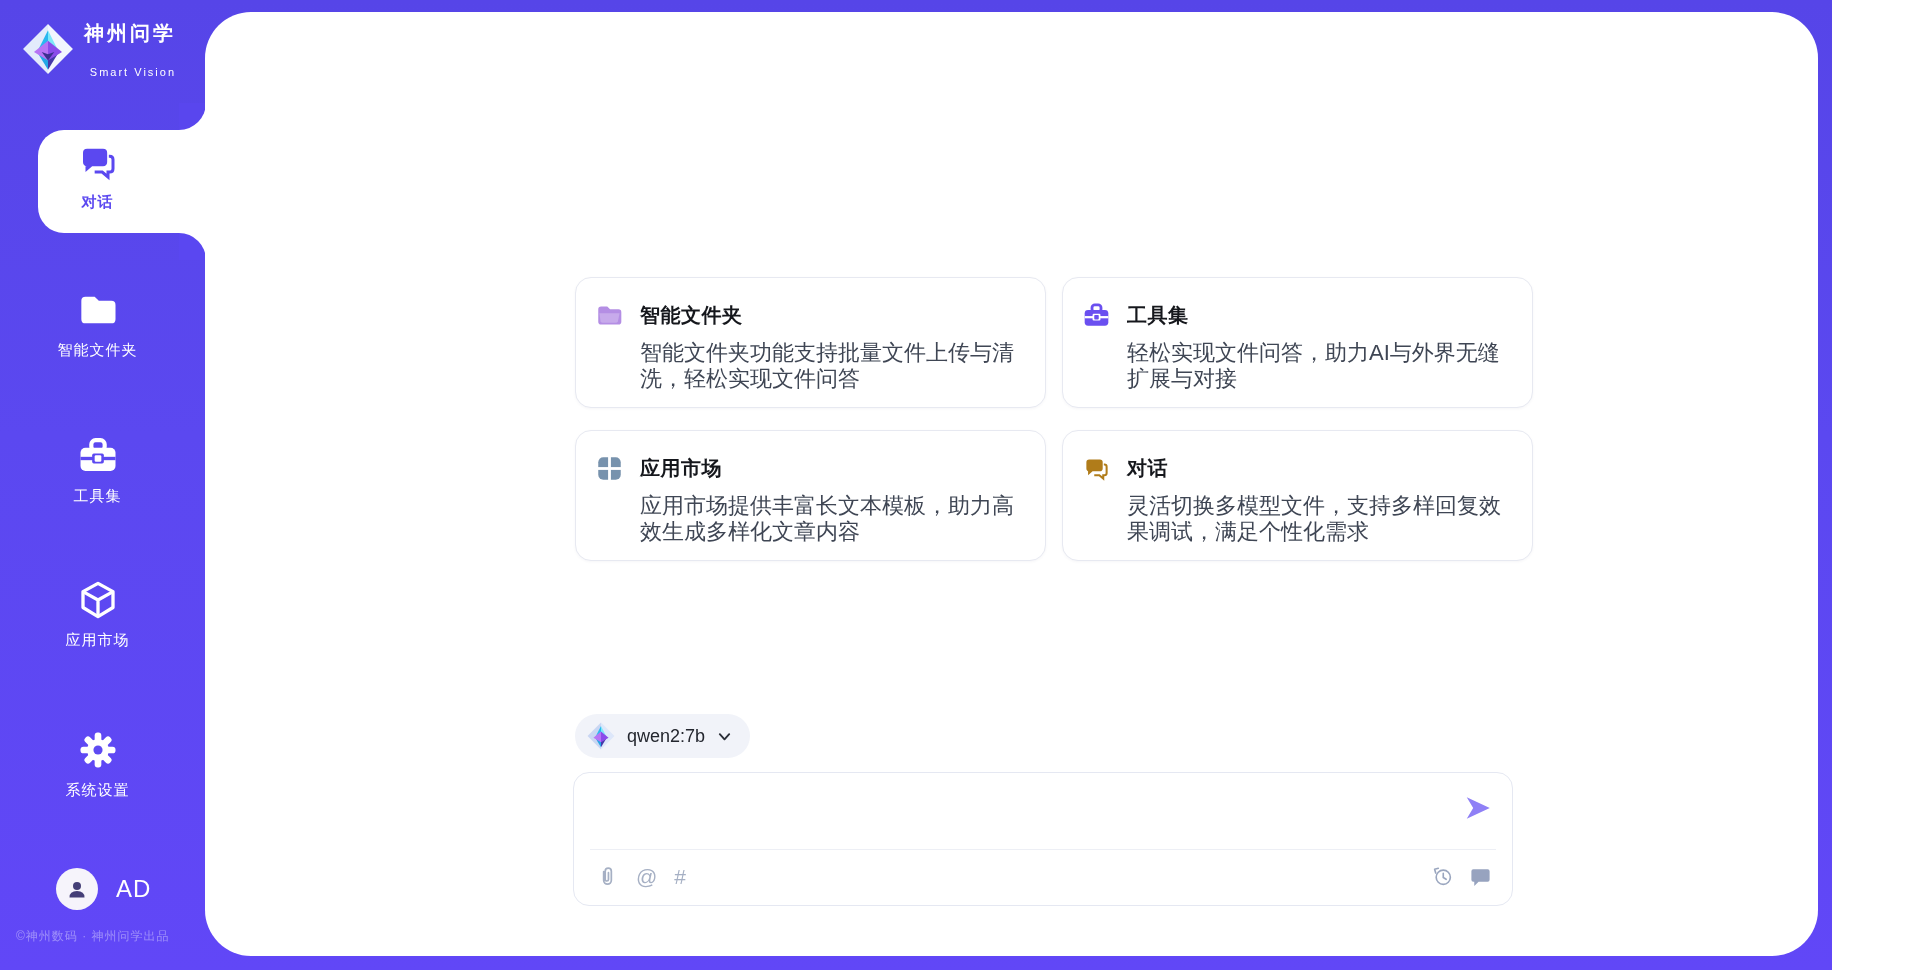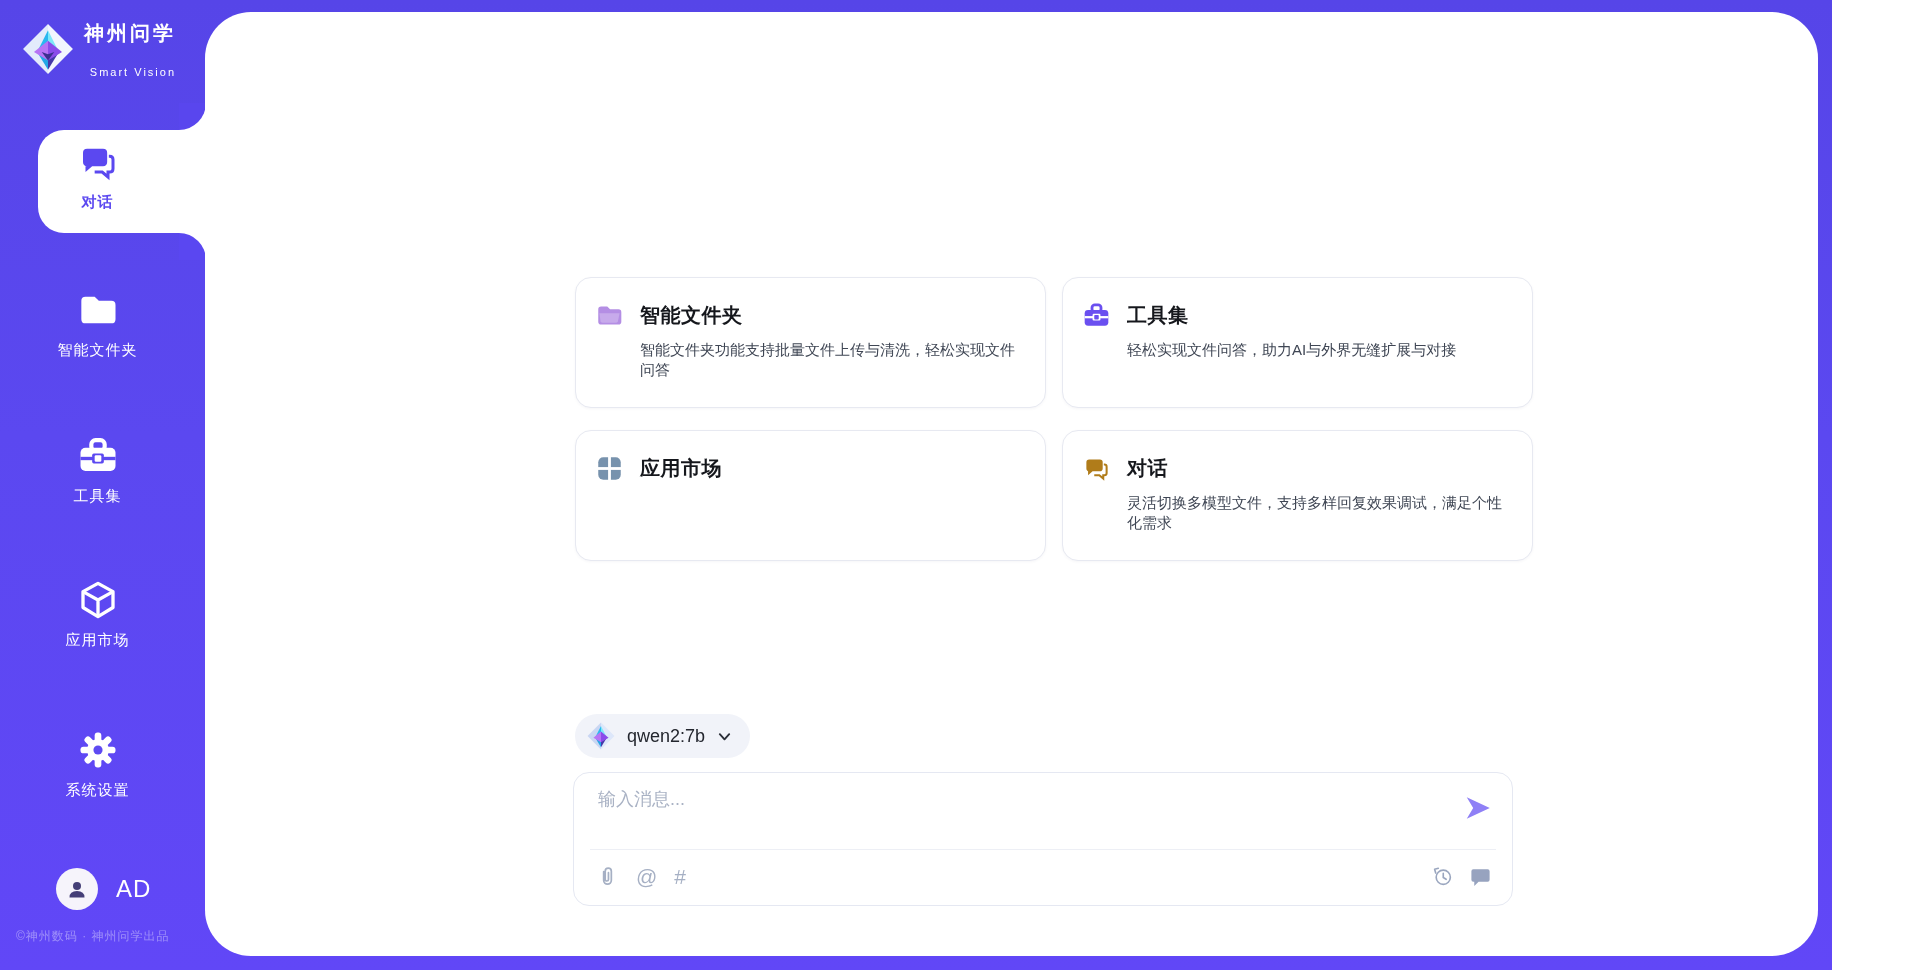--- a/index.html
+++ b/index.html
@@ -47,21 +47,21 @@
   .greeting h1 { font-size:30px; font-weight:bold; color:#101318; letter-spacing:1px; }
 
   
   .cards { position:absolute; left:575px; top:277px; display:grid;
            grid-template-columns:471px 471px; gap:22px 16px; }
   .card { height:131px; background:#fff; border:1px solid #e7e9f1; border-radius:16px;
           padding:24px 24px 0 20px; box-shadow:0 1px 3px rgba(25,35,70,0.04); cursor:pointer; }
   .card-head { display:flex; align-items:center; gap:17px; }
   .card-head svg { width:27px; height:27px; flex:0 0 auto; }
   .card-title { font-size:20px; font-weight:bold; color:#15171c; letter-spacing:0.5px; }
-  .card-desc { margin:11px 0 0 44px; font-size:15px; line-height:20px; color:#3f4654; }
+  .card-desc { margin:11px 0 0 44px; font-size:22px; line-height:26px; color:#3f4654; }
 
   
   .model-pill { position:absolute; left:575px; top:714px; height:44px; display:inline-flex;
                 align-items:center; gap:12px; padding:0 18px 0 12px; background:#f1f3f9;
                 border-radius:22px; cursor:pointer; }
   .model-pill svg.mlogo { width:28px; height:28px; }
   .model-name { font-size:18px; color:#23262e; }
   .model-pill svg.chev { width:15px; height:15px; }
 
   .composer { position:absolute; left:573px; top:772px; width:940px; height:134px;
@@ -203,20 +203,21 @@
 
     <div class="card">
       <div class="card-head">
         <svg viewBox="0 0 48 48">
           <rect x="4" y="4" width="40" height="40" rx="9" fill="#7792ad"></rect>
           <rect x="21.5" y="2" width="5" height="44" fill="#ffffff"></rect>
           <rect x="2" y="21.5" width="44" height="5" fill="#ffffff"></rect>
         </svg>
         <span class="card-title">应用市场</span>
       </div>
+      <div class="card-desc">应用市场提供丰富长文本模板，助力高效生成多样化文章内容</div>
     </div>
 
     <div class="card">
       <div class="card-head">
         <svg viewBox="0 0 48 48">
           <path fill="#b07c1a" d="M6 8 h24 q5 0 5 5 v11 q0 5 -5 5 H17 l-8 7 v-7 H11 q-5 0 -5 -5 V13 q0 -5 5 -5 Z"></path>
           <path fill="none" stroke="#b07c1a" stroke-width="3.6" d="M37 17 h1 q4 0 4 4 v11 q0 4 -4 4 h-2 v6 l-7 -6 h-9"></path>
         </svg>
         <span class="card-title">对话</span>
       </div>
@@ -236,21 +237,20 @@
       <polygon points="50,34 23,56 50,72" fill="#b673f5"></polygon>
       <polygon points="50,34 77,56 50,72" fill="#8a4bea"></polygon>
     </svg>
     <span class="model-name">qwen2:7b</span>
     <svg class="chev" viewBox="0 0 16 16">
       <polyline points="3,5.5 8,11 13,5.5" fill="none" stroke="#2a2e38" stroke-width="2" stroke-linecap="round" stroke-linejoin="round"></polyline>
     </svg>
   </div>
 
   <div class="composer">
-    <textarea class="composer-input" placeholder="输入消息..." style=""></textarea>
 
     <button class="send-btn">
       <svg viewBox="0 0 28 28">
         <path d="M3.5 4 L25 14 L3.5 24 L9.5 14 Z" fill="#8f80f6"></path>
       </svg>
     </button>
 
     <div class="composer-divider"></div>
 
     <div class="composer-tools">

